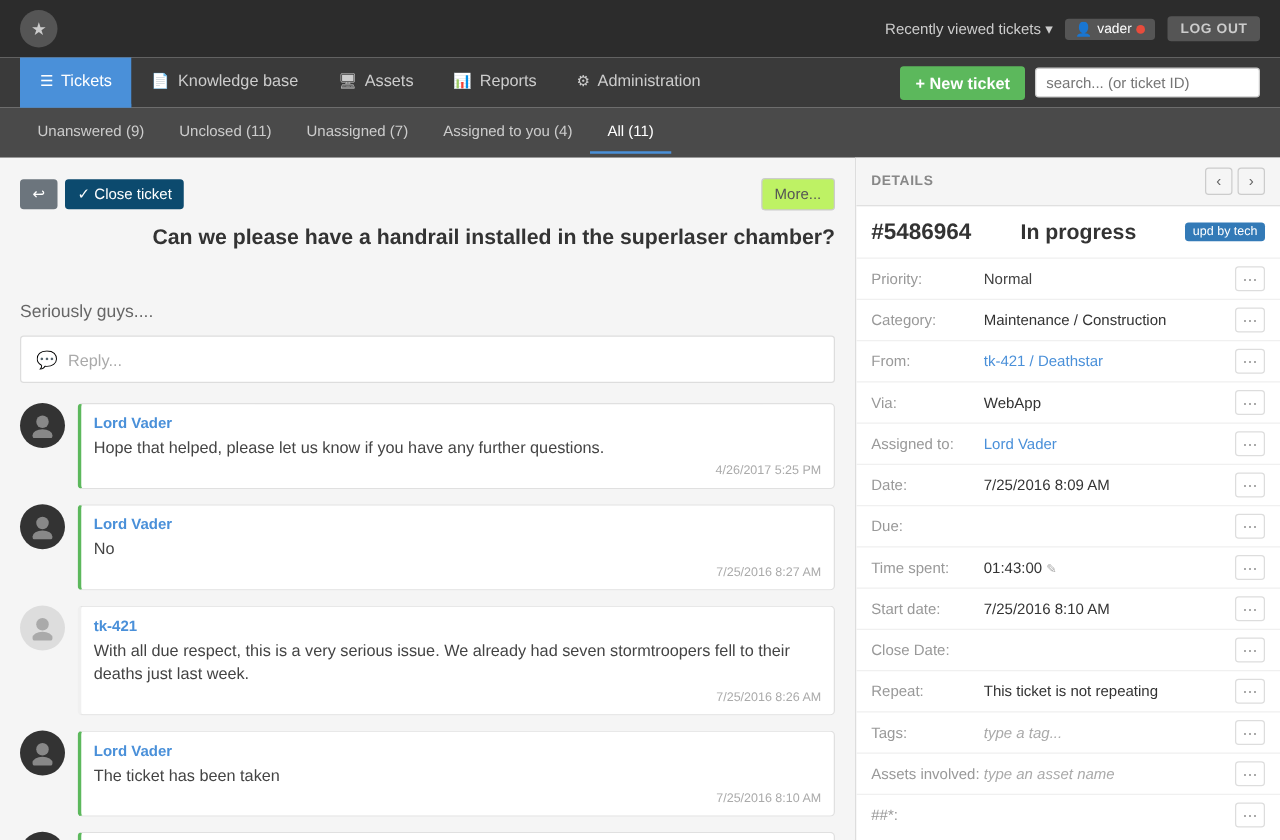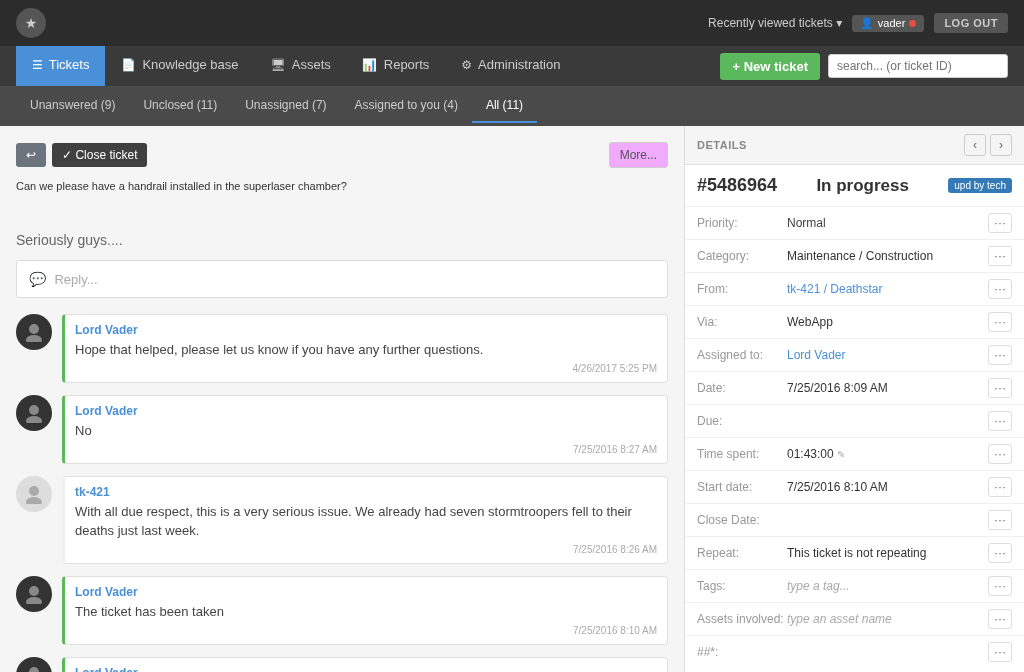--- a/index.html
+++ b/index.html
@@ -35,25 +35,25 @@
     
     .main { display: flex; height: calc(672px - 120px); overflow: hidden; }
 
     
     .left-panel { flex: 1; background: #f5f5f5; overflow-y: auto; padding: 16px; }
 
     
     .ticket-actions { display: flex; align-items: center; justify-content: space-between; margin-bottom: 12px; }
     .action-btns { display: flex; gap: 6px; }
     .btn-back { background: #6c757d; color: #fff; border: none; padding: 5px 10px; border-radius: 3px; font-size: 12px; cursor: pointer; display: flex; align-items: center; gap: 4px; }
-    .btn-close-ticket { background: #404040; color: #fff; border: none; padding: 5px 10px; border-radius: 3px; font-size: 12px; cursor: pointer; display: flex; align-items: center; gap: 4px; }
-    .btn-more { background: #f0abfc; color: #555; border: 1px solid #ccc; padding: 5px 10px; border-radius: 3px; font-size: 12px; cursor: pointer; }
-
-    
-    .ticket-title { font-size: 11px; font-weight: normal; color: #333; margin-bottom: 4px; }
+    .btn-close-ticket { background: #0c4a6e; color: #fff; border: none; padding: 5px 10px; border-radius: 3px; font-size: 12px; cursor: pointer; display: flex; align-items: center; gap: 4px; }
+    .btn-more { background: #bef264; color: #555; border: 1px solid #ccc; padding: 5px 10px; border-radius: 3px; font-size: 12px; cursor: pointer; }
+
+    
+    .ticket-title { font-size: 17px; font-weight: bold; color: #333; margin-bottom: 4px; text-align: right; }
     .ticket-subtitle { color: #666; font-size: 14px; margin-bottom: 12px; margin-top: 40px; }
 
     
     .reply-box { background: #fff; border: 1px solid #ddd; border-radius: 3px; padding: 10px 12px; margin-bottom: 16px; display: flex; align-items: center; gap: 8px; color: #aaa; font-size: 13px; cursor: text; }
     .reply-icon { font-size: 14px; color: #bbb; }
 
     
     .message-item { display: flex; gap: 10px; margin-bottom: 12px; position: relative; }
     .avatar { width: 36px; height: 36px; border-radius: 50%; background: #555; flex-shrink: 0; display: flex; align-items: center; justify-content: center; color: #fff; font-size: 16px; overflow: hidden; }
     .avatar.dark { background: #333; }

